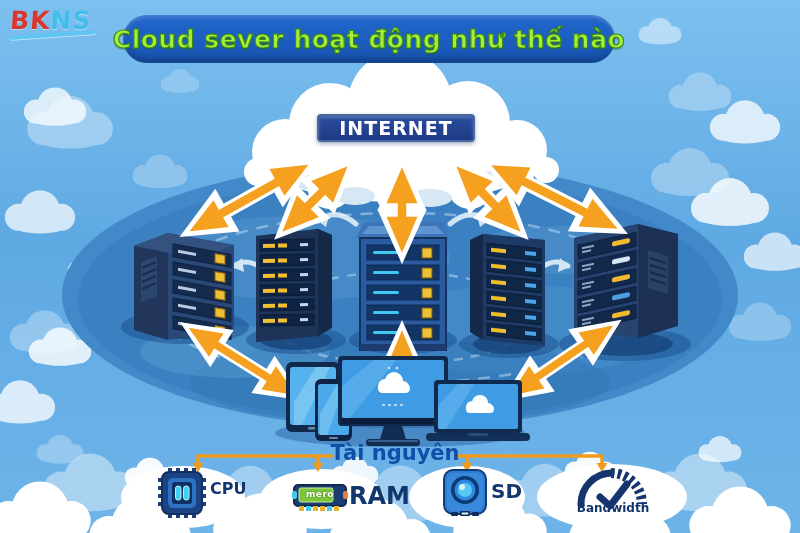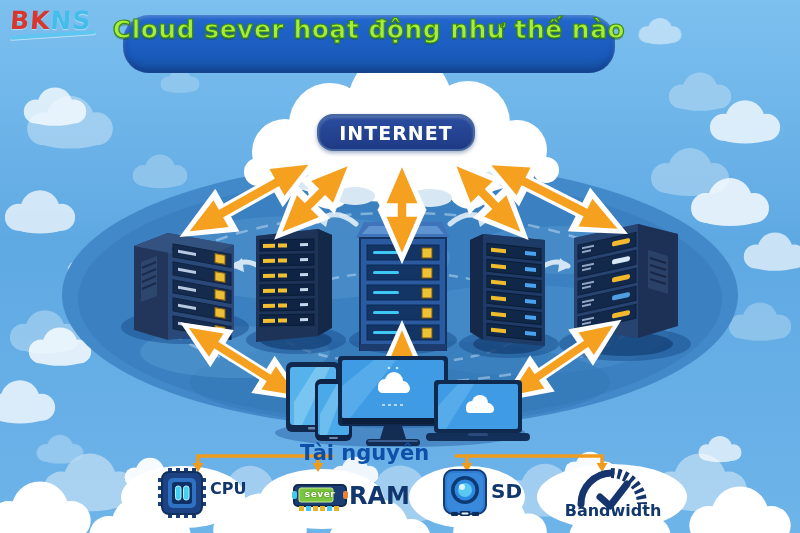--- a/index.html
+++ b/index.html
@@ -8,47 +8,47 @@
     font-family:"DejaVu Sans","Liberation Sans",sans-serif;
     background:linear-gradient(180deg,#7cc0ef 0%,#5fa9e3 45%,#6db4e9 100%);
   }
   .scene{position:absolute;left:0;top:0;}
   .logo{position:absolute;left:10px;top:6px;font-weight:800;font-size:25px;letter-spacing:1px;transform:skewX(-4deg);}
   .logo .bk{color:#d6372e;text-shadow:0 1px 1px rgba(255,255,255,.45);}
   .logo .ns{color:#43bde9;text-shadow:0 1px 1px rgba(255,255,255,.45);}
   .logo-underline{position:absolute;left:10px;top:33px;width:86px;height:4px;border-radius:3px;
     background:#5ec6f0;transform:rotate(-4deg);box-shadow:0 1px 0 rgba(255,255,255,.5);}
   .banner{
-    position:absolute;left:123px;top:15px;width:492px;height:58px;border-radius:26px;
+    position:absolute;left:123px;top:15px;width:492px;height:48px;border-radius:26px;
     background:linear-gradient(180deg,#2167cd 0%,#1a5abc 70%,#15509f 100%);
     box-shadow:inset 0 2px 4px rgba(255,255,255,.25), inset 0 -3px 6px rgba(10,40,110,.5);
-    display:flex;justify-content:center;
+    display:flex;align-items:center;justify-content:center;
   }
   .banner span{
     font-size:25px;font-weight:800;color:#a6ee3c;white-space:nowrap;
     -webkit-text-stroke:1.2px #3d8a14;
     text-shadow:0 2px 0 rgba(25,85,15,.35);
     letter-spacing:.5px;
   }
   .internet-pill{
-    position:absolute;left:317px;top:114px;width:158px;height:37px;border-radius:16px;
+    position:absolute;left:317px;top:114px;width:158px;height:28px;border-radius:4px;
     background:linear-gradient(180deg,#2c4d9f 0%,#1d3a85 100%);
     border:2px solid #47679f;box-shadow:0 2px 4px rgba(20,50,110,.4), inset 0 2px 3px rgba(255,255,255,.2);
     display:flex;align-items:center;justify-content:center;box-sizing:border-box;
   }
   .internet-pill span{color:#ffffff;font-weight:800;font-size:19px;letter-spacing:1px;}
   .tai-nguyen{
-    position:absolute;left:300px;top:441px;width:190px;text-align:left;
+    position:absolute;left:300px;top:441px;width:190px;text-align:center;
     font-size:21px;font-weight:800;color:#0f4fa8;
   }
   .res-label{position:absolute;font-weight:800;color:#12366e;}
   .res-label.cpu{left:210px;top:479px;font-size:16px;}
   .res-label.ram{left:349px;top:482px;font-size:24px;}
   .res-label.sd{left:491px;top:479px;font-size:20px;}
-  .res-label.bw{left:563px;top:501px;width:100px;text-align:center;font-size:16px;}
+  .res-label.bw{left:563px;top:501px;width:100px;text-align:center;font-size:12px;}
   .ram-chip-text{
     position:absolute;left:301px;top:489px;width:38px;text-align:center;
     font-size:9px;font-weight:800;color:#ffffff;letter-spacing:.5px;
     text-shadow:0 0 2px #4c8a1e,0 0 2px #4c8a1e;
   }
 </style>
 </head>
 <body>
 
 <div class="stage">
@@ -535,19 +535,19 @@
   <div class="banner">
     <span>Cloud sever hoạt động như thế nào</span>
   </div>
 
   <div class="internet-pill">
     <span>INTERNET</span>
   </div>
 
   <div class="tai-nguyen">Tài nguyên</div>
 
-  <div class="ram-chip-text">sever</div>
+  <div class="ram-chip-text">mero</div>
 
   <div class="res-label cpu">CPU</div>
   <div class="res-label ram">RAM</div>
   <div class="res-label sd">SD</div>
   <div class="res-label bw">Bandwidth</div>
 </div>
 
 </body></html>

